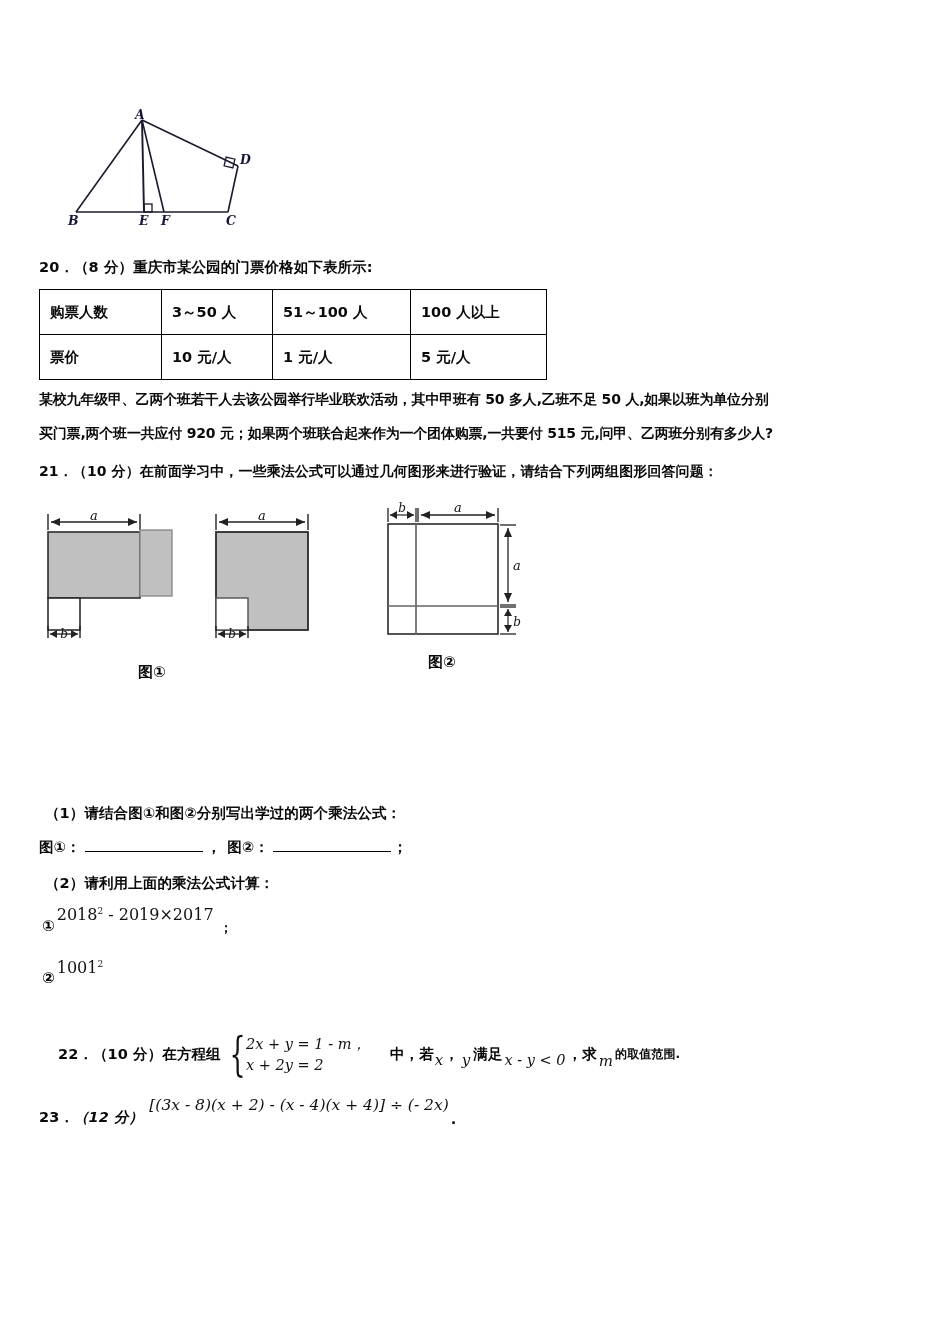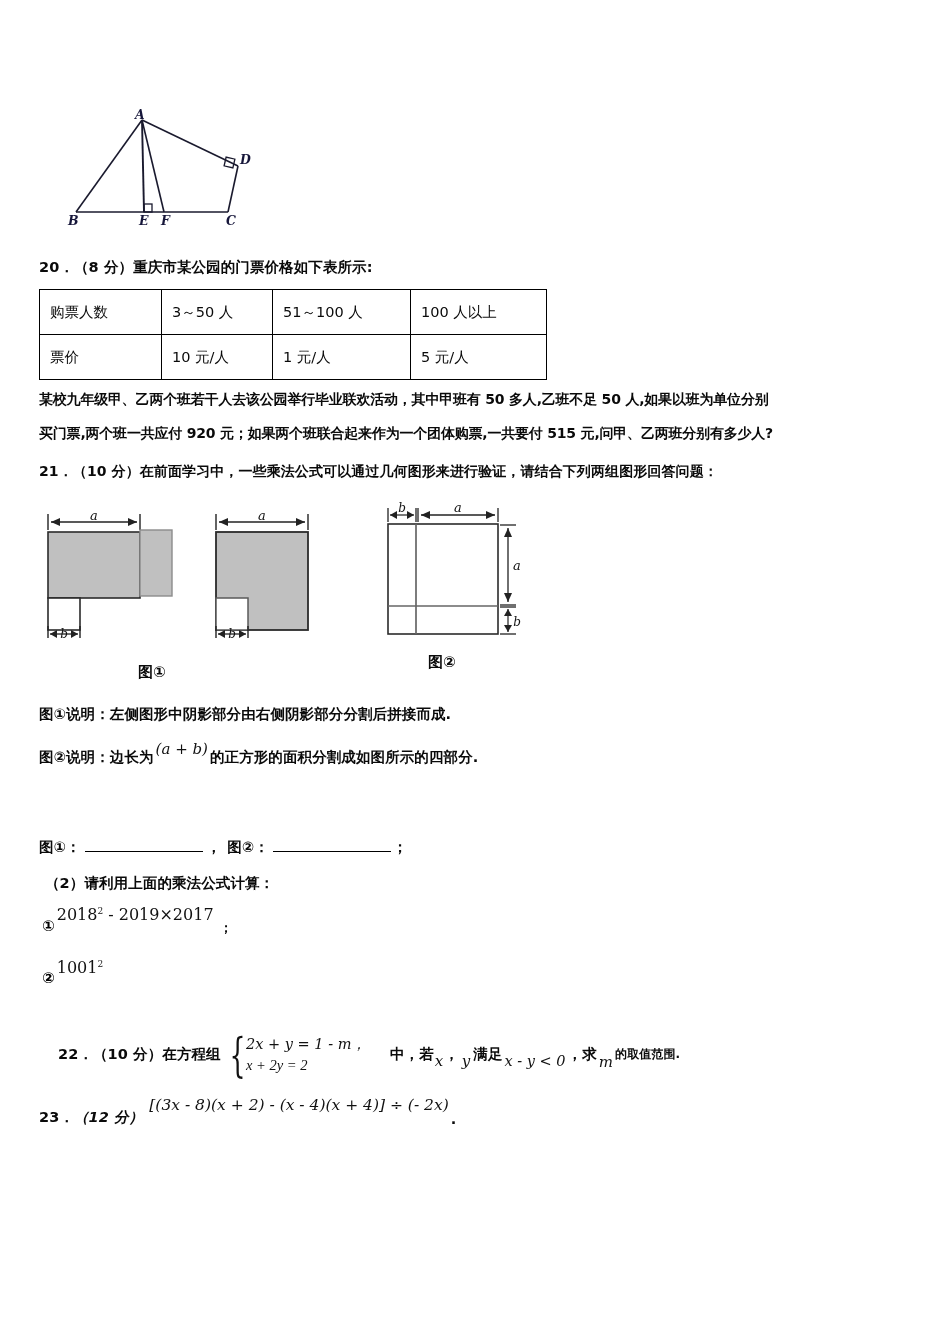--- a/index.html
+++ b/index.html
@@ -75,21 +75,21 @@
     border-collapse: collapse;
     table-layout: fixed;
   }
   #ticket-table td {
     border: 1.6px solid #000;
     height: 44px;
     padding: 0 0 0 10px;
     vertical-align: middle;
     font-family: "DejaVu Sans", "Liberation Sans", sans-serif;
     font-size: 14.5px;
-    font-weight: normal;
+    font-weight: bold;
     color: #0a0a0a;
     white-space: nowrap;
   }
   #ticket-table td.c0 { width: 111px; }
   #ticket-table td.c1 { width: 100px; }
   #ticket-table td.c2 { width: 127px; }
   #ticket-table td.c3 { width: 125px; }
 
   
   .figbox { position: absolute; }
@@ -259,28 +259,23 @@
     <line x1="122" y1="134" x2="138" y2="134" stroke="#222" stroke-width="1.3"></line>
     <line x1="130" y1="109" x2="130" y2="132" stroke="#222" stroke-width="1.2"></line>
     <polygon points="130,109 126,116 134,116" fill="#222"></polygon>
     <polygon points="130,132 126,125 134,125" fill="#222"></polygon>
     <text x="139" y="126" font-family="DejaVu Serif, serif" font-style="italic" font-size="12" fill="#111" text-anchor="middle">b</text>
   </svg>
 
   <div class="abs qtext" style="left:138px; top:663px; font-size:15px;">图①</div>
   <div class="abs qtext" style="left:428px; top:653px; font-size:15px;">图②</div>
 
-  <div class="abs qtext" style="left:39px; top:705px; font-size:14.5px;">图①说明：左侧图形中阴影部分由右侧阴影部分分割后拼接而成.</div>
-
-  <div class="abs" style="left:39px; top:748px; display:flex; align-items:flex-end;">
-    <span class="qtext" style="font-size:14.5px;">图②说明：边长为</span>
-    <span class="mathup" style="font-size:15px; position:relative; top:-9px; font-style:italic; padding:0 2px;">(a + b)</span>
-    <span class="qtext" style="font-size:14.5px;">的正方形的面积分割成如图所示的四部分.</span>
-  </div>
-
+
+
+  <div class="abs qtext" style="left:45px; top:804px; font-size:14.5px;">（1）请结合图①和图②分别写出学过的两个乘法公式：</div>
 
   <div class="abs" style="left:39px; top:838px; display:flex; align-items:baseline;">
     <span class="qtext" style="font-size:14.5px;">图①：</span>
     <span class="blank" style="width:118px; margin:0 4px;"></span>
     <span class="qtext" style="font-size:14.5px;">，</span>
     <span class="qtext" style="font-size:14.5px; margin-left:6px;">图②：</span>
     <span class="blank" style="width:118px; margin:0 2px 0 4px;"></span>
     <span class="qtext" style="font-size:14.5px;">；</span>
   </div>
 
@@ -299,21 +294,21 @@
 
   <div class="abs" style="left:39px; top:1035px; display:flex; align-items:center;margin-left:19px;">
     <span class="qtext" style="font-size:14.5px;">22．</span>
     <span class="qtext" style="font-size:14.5px;">（10 分）</span>
     <span class="qtext" style="font-size:14.5px;">在方程组</span>
 
     <span class="sys" style="position:relative; margin-left:2px;">
       <span class="brace">{</span>
       <span class="sys-rows">
         <span class="mathup" style="font-style:italic; font-size:14.5px;">2x + y = 1 - m，</span>
-        <span class="mathup" style="font-style:italic; font-size:14.5px;font-family:Liberation Serif, serif;">x + 2y = 2</span>
+        <span class="mathup" style="font-style:italic; font-size:14.5px;">x + 2y = 2</span>
       </span>
     </span>
 
     <span class="qtext" style="font-size:14.5px; margin-left:24px;">中，若</span>
     <span class="mathtext" style="position:relative; top:6px; margin:0 1px;">x</span>
     <span class="qtext" style="font-size:14.5px;">，</span>
     <span class="mathtext" style="position:relative; top:6px; margin:0 3px;">y</span>
     <span class="qtext" style="font-size:14.5px;">满足</span>
     <span class="mathup" style="font-style:italic; font-size:14.5px; position:relative; top:6px; margin:0 2px;">x - y &lt; 0</span>
     <span class="qtext" style="font-size:14.5px;">，求</span>

